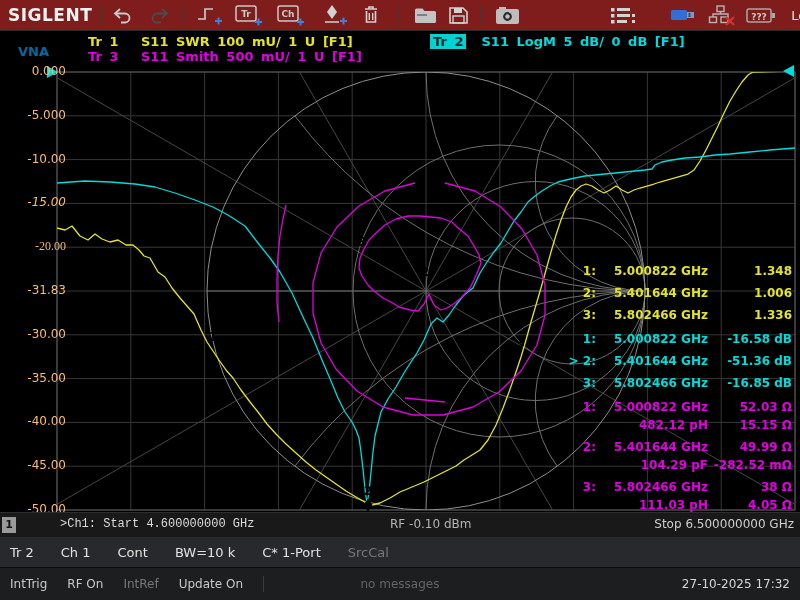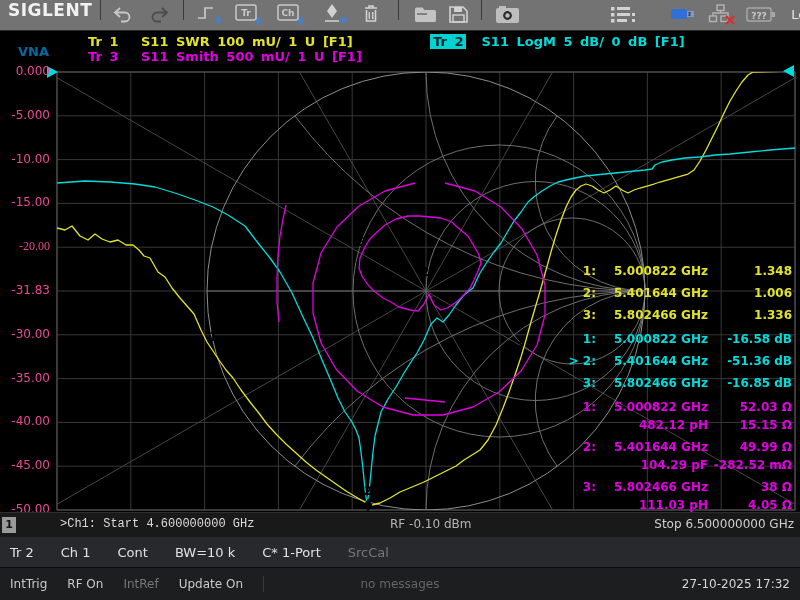--- a/index.html
+++ b/index.html
@@ -1,34 +1,34 @@
 <!DOCTYPE html>
 <html><head>
 <meta charset="utf-8">
 <style>
   html,body{margin:0;padding:0;background:#000;}
   body{width:800px;height:600px;position:relative;overflow:hidden;
        font-family:"DejaVu Sans","Liberation Sans",sans-serif;color:#ddd;}
   
-  #toolbar{position:absolute;top:0;left:0;width:800px;height:31px;background:#737373;
-           display:flex;align-items:flex-start;box-sizing:border-box;border-bottom:1px solid #2b2b2b;}
+  #toolbar{position:absolute;top:0;left:0;width:800px;height:31px;background:#7f1d1d;
+           display:flex;align-items:center;box-sizing:border-box;border-bottom:1px solid #2b2b2b;}
   .tb-sep{width:1px;height:20px;background:#3a3a3a;flex:none;}
   .tb-btn{display:flex;align-items:center;justify-content:center;height:28px;flex:none;cursor:pointer;}
   #logo{font-size:17px;font-weight:800;color:#f2f2f2;letter-spacing:.5px;margin-left:8px;flex:none;}
   .tb-text{font-size:13px;color:#e6e6e6;flex:none;}
   
   #tracebar{position:absolute;top:31px;left:0;width:800px;height:33px;background:#000;font-size:13px;font-weight:700;}
   #tracebar .row{position:absolute;white-space:pre;word-spacing:3px;}
   .yel{color:#e3e32a}.cyn{color:#00dcdc}.mag{color:#e100e1}
   #vna-label{position:absolute;left:18px;top:13px;color:#0369a1;}
   .tr-hl{background:#00d2d2;color:#00282d;padding:0 3px;}
   
   #plot{position:absolute;top:64px;left:0;width:800px;height:448px;background:#000;}
   #plot svg{position:absolute;top:0;left:0;}
-  .ylab{position:absolute;left:0;width:50px;text-align:right;font-size:12px;color:#ec4899;}
+  .ylab{position:absolute;left:16px;width:50px;text-align:right;font-size:12px;color:#fdba74;}
   #readouts{position:absolute;left:560px;top:0;width:232px;height:448px;pointer-events:none;}
   .ro-row{position:absolute;left:0;width:232px;display:flex;font-size:12px;font-weight:700;white-space:pre;}
   .ro-n{width:36px;text-align:right;}
   .ro-f{flex:1;text-align:right;}
   .ro-v{width:84px;text-align:right;}
   
   #channelbar{position:absolute;top:512px;left:0;width:800px;height:25px;background:#191919;
               border-top:1px solid #2e2e2e;box-sizing:border-box;font-size:12px;}
   #ch-badge{position:absolute;left:2px;top:4px;width:14px;height:16px;background:#9a9a9a;color:#141414;
             font-size:11px;font-weight:700;text-align:center;line-height:16px;}
@@ -257,21 +257,21 @@
         <polygon points="368,434.5 372.5,441 368,447.5 363.5,441" fill="undefined" stroke="undefined" stroke-width="1.3"></polygon>
         <text x="368" y="431" fill="undefined" font-size="12" font-weight="bold" text-anchor="middle">2</text>
         <polygon points="521,141.5 525.5,148 521,154.5 516.5,148" fill="none" stroke="undefined" stroke-width="1.3"></polygon>
         <text x="521" y="138" fill="undefined" font-size="12" font-weight="bold" text-anchor="middle">3</text>
       </g>
   </svg>
   <div id="y-labels">
       <div class="ylab" style="top: 0px;">0.000</div>
       <div class="ylab" style="top: 43.8px;">-5.000</div>
       <div class="ylab" style="top: 87.6px;">-10.00</div>
-      <div class="ylab" style="top: 131.4px;">-15.00</div>
+      <div class="ylab" style="top: 131.4px; font-style: italic;">-15.00</div>
       <div class="ylab" style="top: 175.2px; font-family: Liberation Serif, serif;">-20.00</div>
       <div class="ylab" style="top: 219px;">-31.83</div>
       <div class="ylab" style="top: 262.8px;">-30.00</div>
       <div class="ylab" style="top: 306.6px;">-35.00</div>
       <div class="ylab" style="top: 350.4px;">-40.00</div>
       <div class="ylab" style="top: 394.2px;">-45.00</div>
       <div class="ylab" style="top: 438px;">-50.00</div>
     </div>
   <div id="readouts">
       <div class="ro-row" style="top: 200px; color: rgb(227, 227, 42);"><span class="ro-n">1:</span><span class="ro-f">5.000822 GHz</span><span class="ro-v">1.348</span></div>

